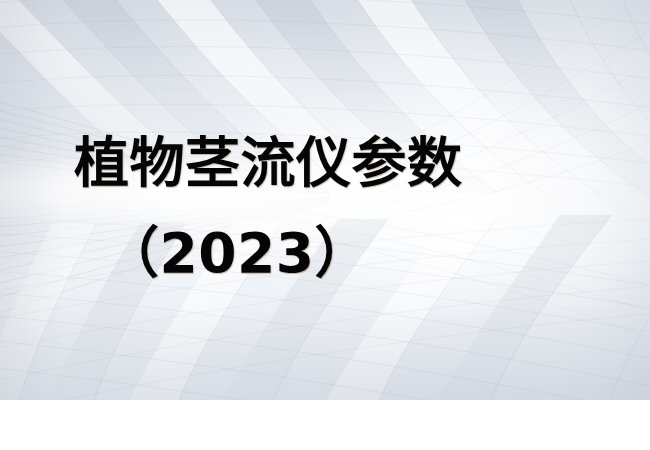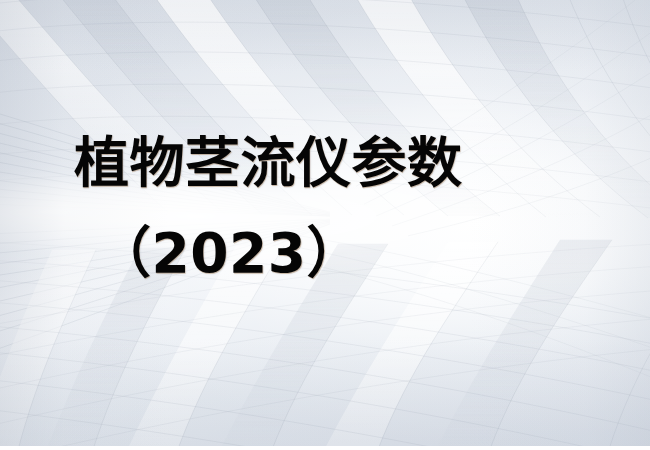--- a/index.html
+++ b/index.html
@@ -5,21 +5,21 @@
 <style>
   html, body {
     margin: 0;
     padding: 0;
     background: #ffffff;
   }
 
   .slide {
     position: relative;
     width: 650px;
-    height: 446px;
+    height: 400px;
     overflow: hidden;
     background: #22c55e;
     font-family: "DejaVu Sans", "Liberation Sans", sans-serif;
   }
 
   
   .bg-layer {
     position: absolute;
     inset: 0;
     width: 100%;
@@ -100,21 +100,21 @@
     letter-spacing: 0.5px;
     color: #050505;
     white-space: nowrap;
     text-shadow:
       0.6px 0.6px 0 rgba(150,92,30,0.30),
       1px 1px 1.6px rgba(120,120,130,0.22);
   }
 
   .title-line-2 {
     position: absolute;
-    left: 96px;
+    left: 104px;
     top: 221px;
     margin: 0;
     font-size: 55px;
     line-height: 64px;
     font-weight: 700;
     letter-spacing: 0.5px;
     color: #050505;
     white-space: nowrap;
     text-shadow:
       0.6px 0.6px 0 rgba(150,92,30,0.30),

